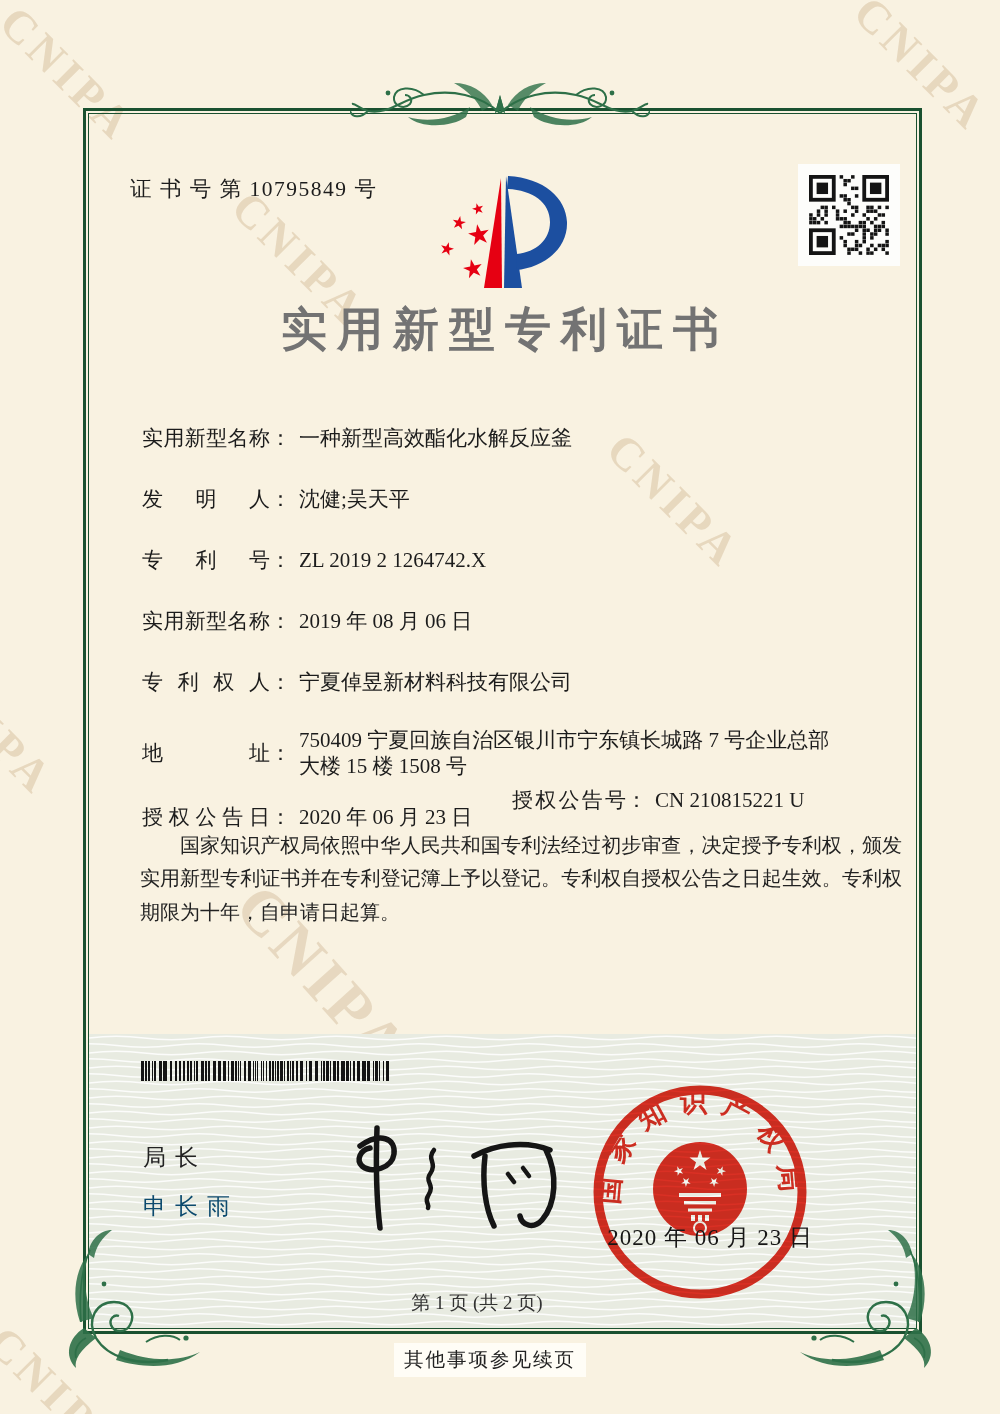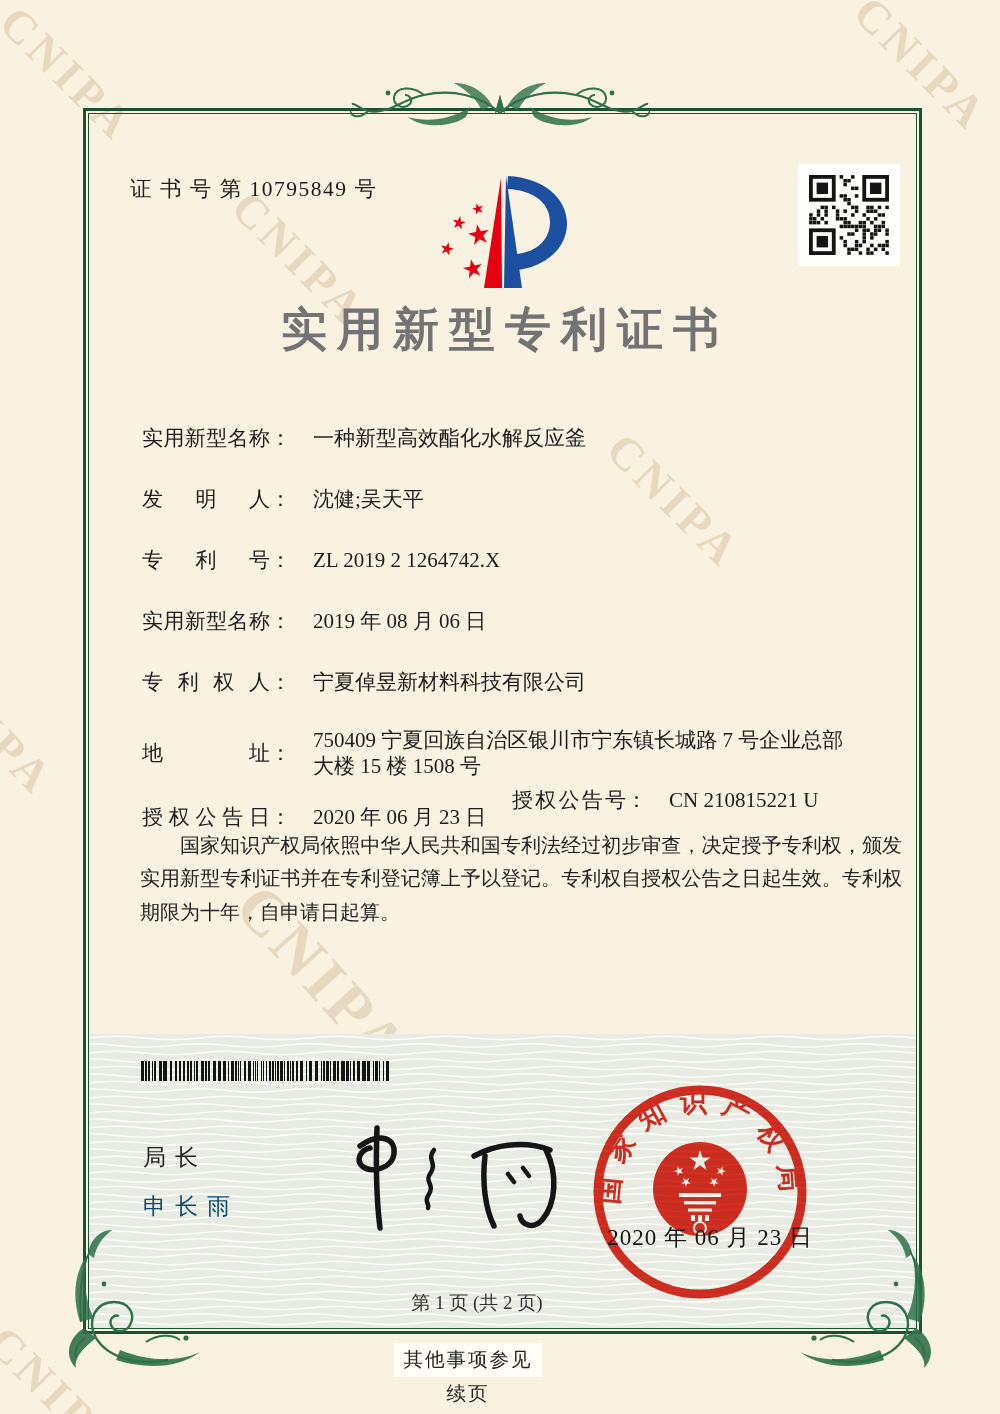--- a/index.html
+++ b/index.html
@@ -31,21 +31,21 @@
   .qr-box svg{position:absolute;left:11px;top:11px;}
   .title{position:absolute;left:0;top:299px;width:1000px;text-align:center;
          font-size:46px;font-weight:700;letter-spacing:10px;text-indent:10px;color:#737373;}
 
   
   .row{position:absolute;left:142px;width:780px;font-size:21px;}
   .fwrap{display:flex;align-items:center;}
   .flabel{display:inline-block;width:128px;text-align:justify;text-align-last:justify;flex:none;}
   .flabel.w114{width:114px;}
   .colon{flex:none;}
-  .fvalue{margin-left:22px;}
+  .fvalue{margin-left:8px;}
   .fvalue.addr{width:542px;line-height:26px;}
   .row2cell{position:absolute;left:0;top:17px;}
   .cell-right{position:absolute;left:370px;top:0;}
 
   
   .bodytext{position:absolute;left:140px;top:829px;width:762px;font-size:20px;line-height:33.4px;
             text-align:justify;color:#222;}
   .bodytext p{margin:0;text-indent:2em;}
 
   
@@ -54,21 +54,21 @@
                 font-family:"Liberation Sans","DejaVu Sans",sans-serif;color:#222;}
   .signer-name{position:absolute;left:143px;top:1191px;font-size:23px;letter-spacing:9px;
                font-family:"Liberation Sans","DejaVu Sans",sans-serif;color:#0c4a6e;}
   .signature{position:absolute;left:322px;top:1116px;}
   .seal{position:absolute;left:585px;top:1077px;mix-blend-mode:multiply;opacity:.95;}
   .seal-date{position:absolute;left:605px;top:1222px;width:210px;text-align:center;
              font-size:23px;color:#161616;letter-spacing:1px;}
 
   
   .page-num{position:absolute;left:377px;top:1290px;width:200px;text-align:center;font-size:19px;color:#333;}
-  .note-box{position:absolute;left:394px;top:1343px;width:148px;height:34px;line-height:34px;
+  .note-box{position:absolute;left:394px;top:1343px;width:192px;height:34px;line-height:34px;
             background:#fffdf6;text-align:center;font-size:19.5px;letter-spacing:2px;color:#222;}
 </style>
 </head>
 <body>
 
 <div class="page">
 
   <svg width="0" height="0" style="position:absolute" aria-hidden="true">
     <defs>
       <path id="st" d="M0,-1 L0.224,-0.309 0.951,-0.309 0.363,0.118 0.588,0.809 0,0.382 -0.588,0.809 -0.363,0.118 -0.951,-0.309 -0.224,-0.309 Z"></path>

